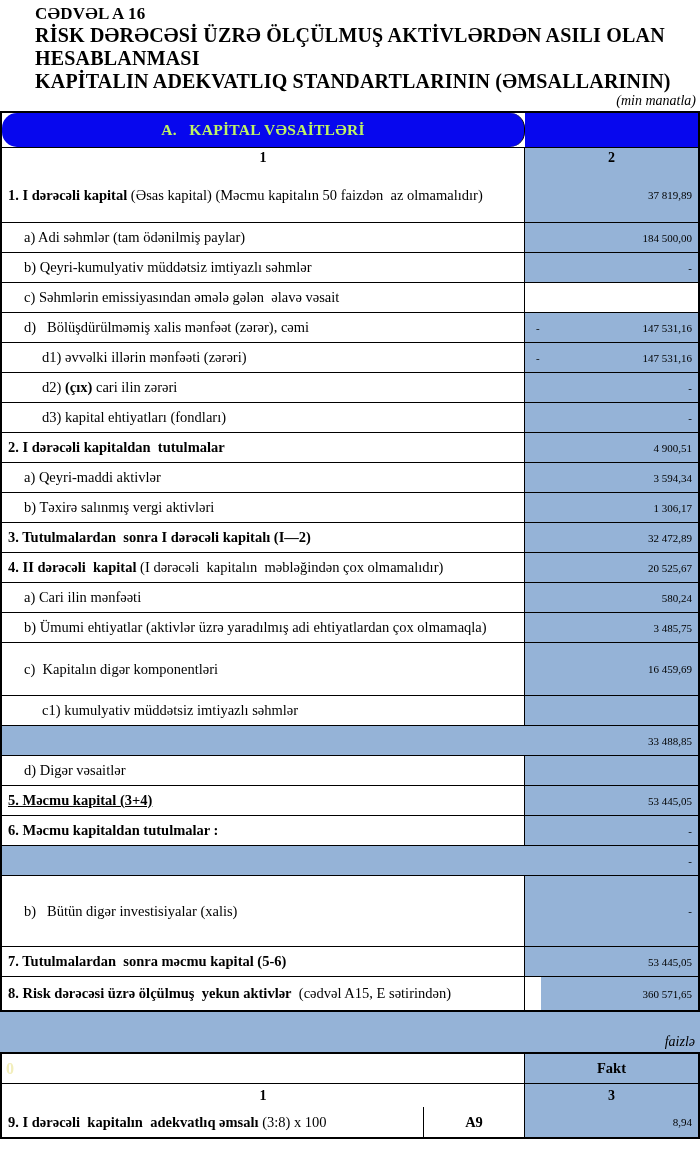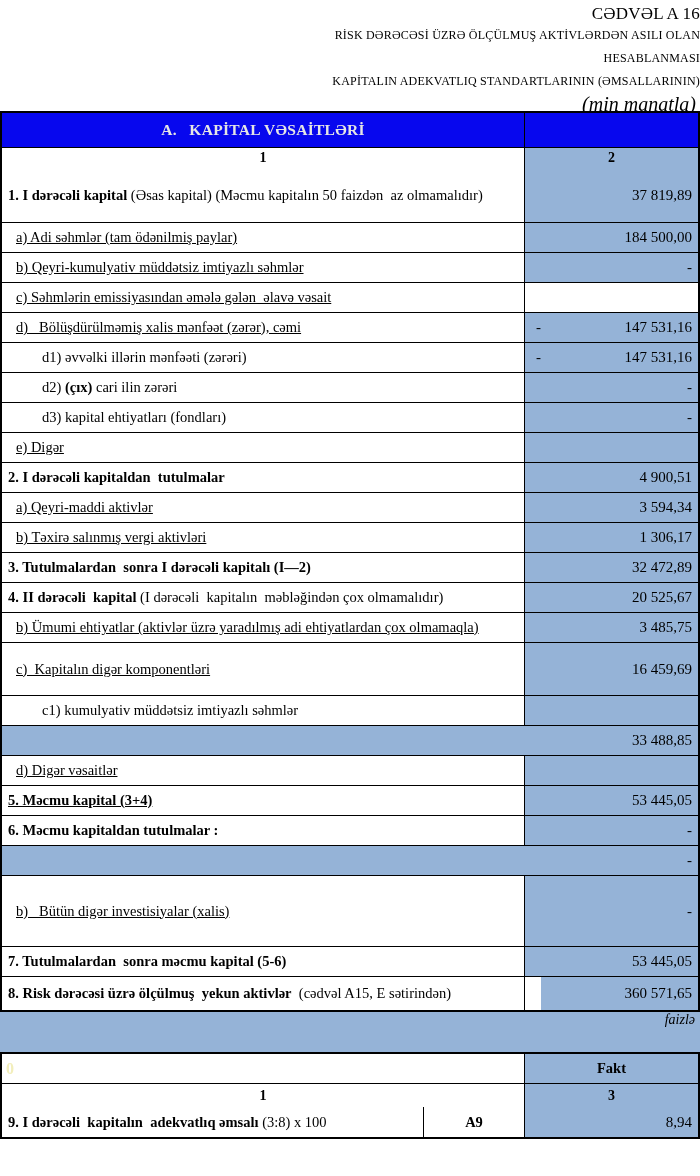--- a/index.html
+++ b/index.html
@@ -4,45 +4,45 @@
 <style>
   :root{
     --header-blue:#0707ee;
     --cell-blue:#95b3d7;
   }
   html,body{margin:0;padding:0;}
   body{
     width:700px;height:1176px;overflow:hidden;background:#fff;color:#000;
     font-family:"Liberation Serif", serif;position:relative;
   }
-  .title-block{margin-top:4px;text-align:right;font-weight:normal;}
+  .title-block{margin-top:4px;text-align:left;font-weight:bold;margin-left:35px;}
   .title-line-small{font-size:17px;line-height:20px;letter-spacing:.2px;}
-  .title-line{font-size:12px;line-height:23px;letter-spacing:.2px;}
-  .unit-note{height:16px;text-align:right;font-style:italic;font-size:20px;padding-right:4px;}
+  .title-line{font-size:20px;line-height:23px;letter-spacing:.2px;}
+  .unit-note{height:16px;text-align:right;font-style:italic;font-size:14px;padding-right:4px;}
   .percent-note-band{
-    background:var(--cell-blue);height:38px;display:flex;justify-content:flex-end;
+    background:var(--cell-blue);height:38px;display:flex;align-items:flex-end;justify-content:flex-end;
     font-style:italic;font-size:14px;padding:0 5px 2px 6px;
   }
   .cap-table,.ratio-table{border:2px solid #000;border-collapse:collapse;margin-top:2px;}
   .ratio-table{margin-top:0;}
   .row{display:flex;min-height:29px;border-top:1px solid #000;align-items:stretch;}
   .cap-table .row:first-child,.ratio-table .row:first-child{border-top:none;}
   .cell{display:flex;align-items:center;}
   .cell-label{width:522px;border-right:1px solid #000;background:#fff;font-size:14.5px;line-height:17px;}
   .cell-value{flex:1;background:var(--cell-blue);justify-content:flex-end;
-    font-size:15px;padding:0 6px;position:relative;}
+    font-size:11px;padding:0 6px;position:relative;}
   .neg-dash{position:absolute;left:11px;}
   .lab-text{white-space:pre-wrap;padding:2px 4px 2px 0;}
   .ind0 .lab-text{padding-left:6px;}
-  .ind1 .lab-text{padding-left:0;text-indent:14px;text-decoration:underline;}
+  .ind1 .lab-text{padding-left:8px;text-indent:14px;}
   .ind2 .lab-text{padding-left:4px;text-indent:36px;}
   
   .section-header-row{display:flex;height:34px;}
   .section-header-label{width:522px;border-right:1px solid #000;background:var(--header-blue);
-    color:#e5e5e5;font-weight:bold;font-size:15.5px;display:flex;align-items:center;justify-content:center;letter-spacing:.3px;}
+    color:#bef264;font-weight:bold;font-size:15.5px;display:flex;align-items:center;justify-content:center;letter-spacing:.3px;border-radius:15px;}
   .section-header-value{flex:1;background:var(--header-blue);}
   
   .colnum-row{display:flex;height:20px;border-top:1px solid #000;font-weight:bold;font-size:14px;}
   .colnum-left{width:522px;border-right:1px solid #000;background:#fff;display:flex;align-items:center;justify-content:center;}
   .colnum-right{flex:1;background:var(--cell-blue);display:flex;align-items:center;justify-content:center;}
   
   .cap-rows .row:nth-child(1){min-height:54px;}
   .cap-rows .row:nth-child(16){min-height:52px;}
   .cap-rows .row:nth-child(23){min-height:70px;}
   .cap-rows .row:nth-child(25){min-height:33px;gap:16px;}
@@ -138,28 +138,20 @@
       </div>
       <div class="row">
         <div class="cell cell-label ind2">
           <div class="lab-text"><span>d3) kapital ehtiyatları (fondları)</span></div>
         </div>
         <div class="cell cell-value">
           <span>-</span>
         </div>
       </div>
       <div class="row">
-        <div class="cell cell-label ind1">
-          <div class="lab-text"><span>e) Digər</span></div>
-        </div>
-        <div class="cell cell-value">
-          <span></span>
-        </div>
-      </div>
-      <div class="row">
         <div class="cell cell-label ind0">
           <div class="lab-text"><span style="font-weight: bold;">2. I dərəcəli kapitaldan  tutulmalar</span></div>
         </div>
         <div class="cell cell-value">
           <span>4 900,51</span>
         </div>
       </div>
       <div class="row">
         <div class="cell cell-label ind1">
           <div class="lab-text"><span>a) Qeyri-maddi aktivlər</span></div>
@@ -183,20 +175,28 @@
         <div class="cell cell-value">
           <span>32 472,89</span>
         </div>
       </div>
       <div class="row">
         <div class="cell cell-label ind0">
           <div class="lab-text"><span style="font-weight: bold;">4. II dərəcəli  kapital</span><span> (I dərəcəli  kapitalın  məbləğindən çox olmamalıdır)</span></div>
         </div>
         <div class="cell cell-value">
           <span>20 525,67</span>
+        </div>
+      </div>
+      <div class="row">
+        <div class="cell cell-label ind1">
+          <div class="lab-text"><span>a) Cari ilin mənfəəti</span></div>
+        </div>
+        <div class="cell cell-value">
+          <span>580,24</span>
         </div>
       </div>
       <div class="row">
         <div class="cell cell-label ind1">
           <div class="lab-text"><span>b) Ümumi ehtiyatlar (aktivlər üzrə yaradılmış adi ehtiyatlardan çox olmamaqla)</span></div>
         </div>
         <div class="cell cell-value">
           <span>3 485,75</span>
         </div>
       </div>

